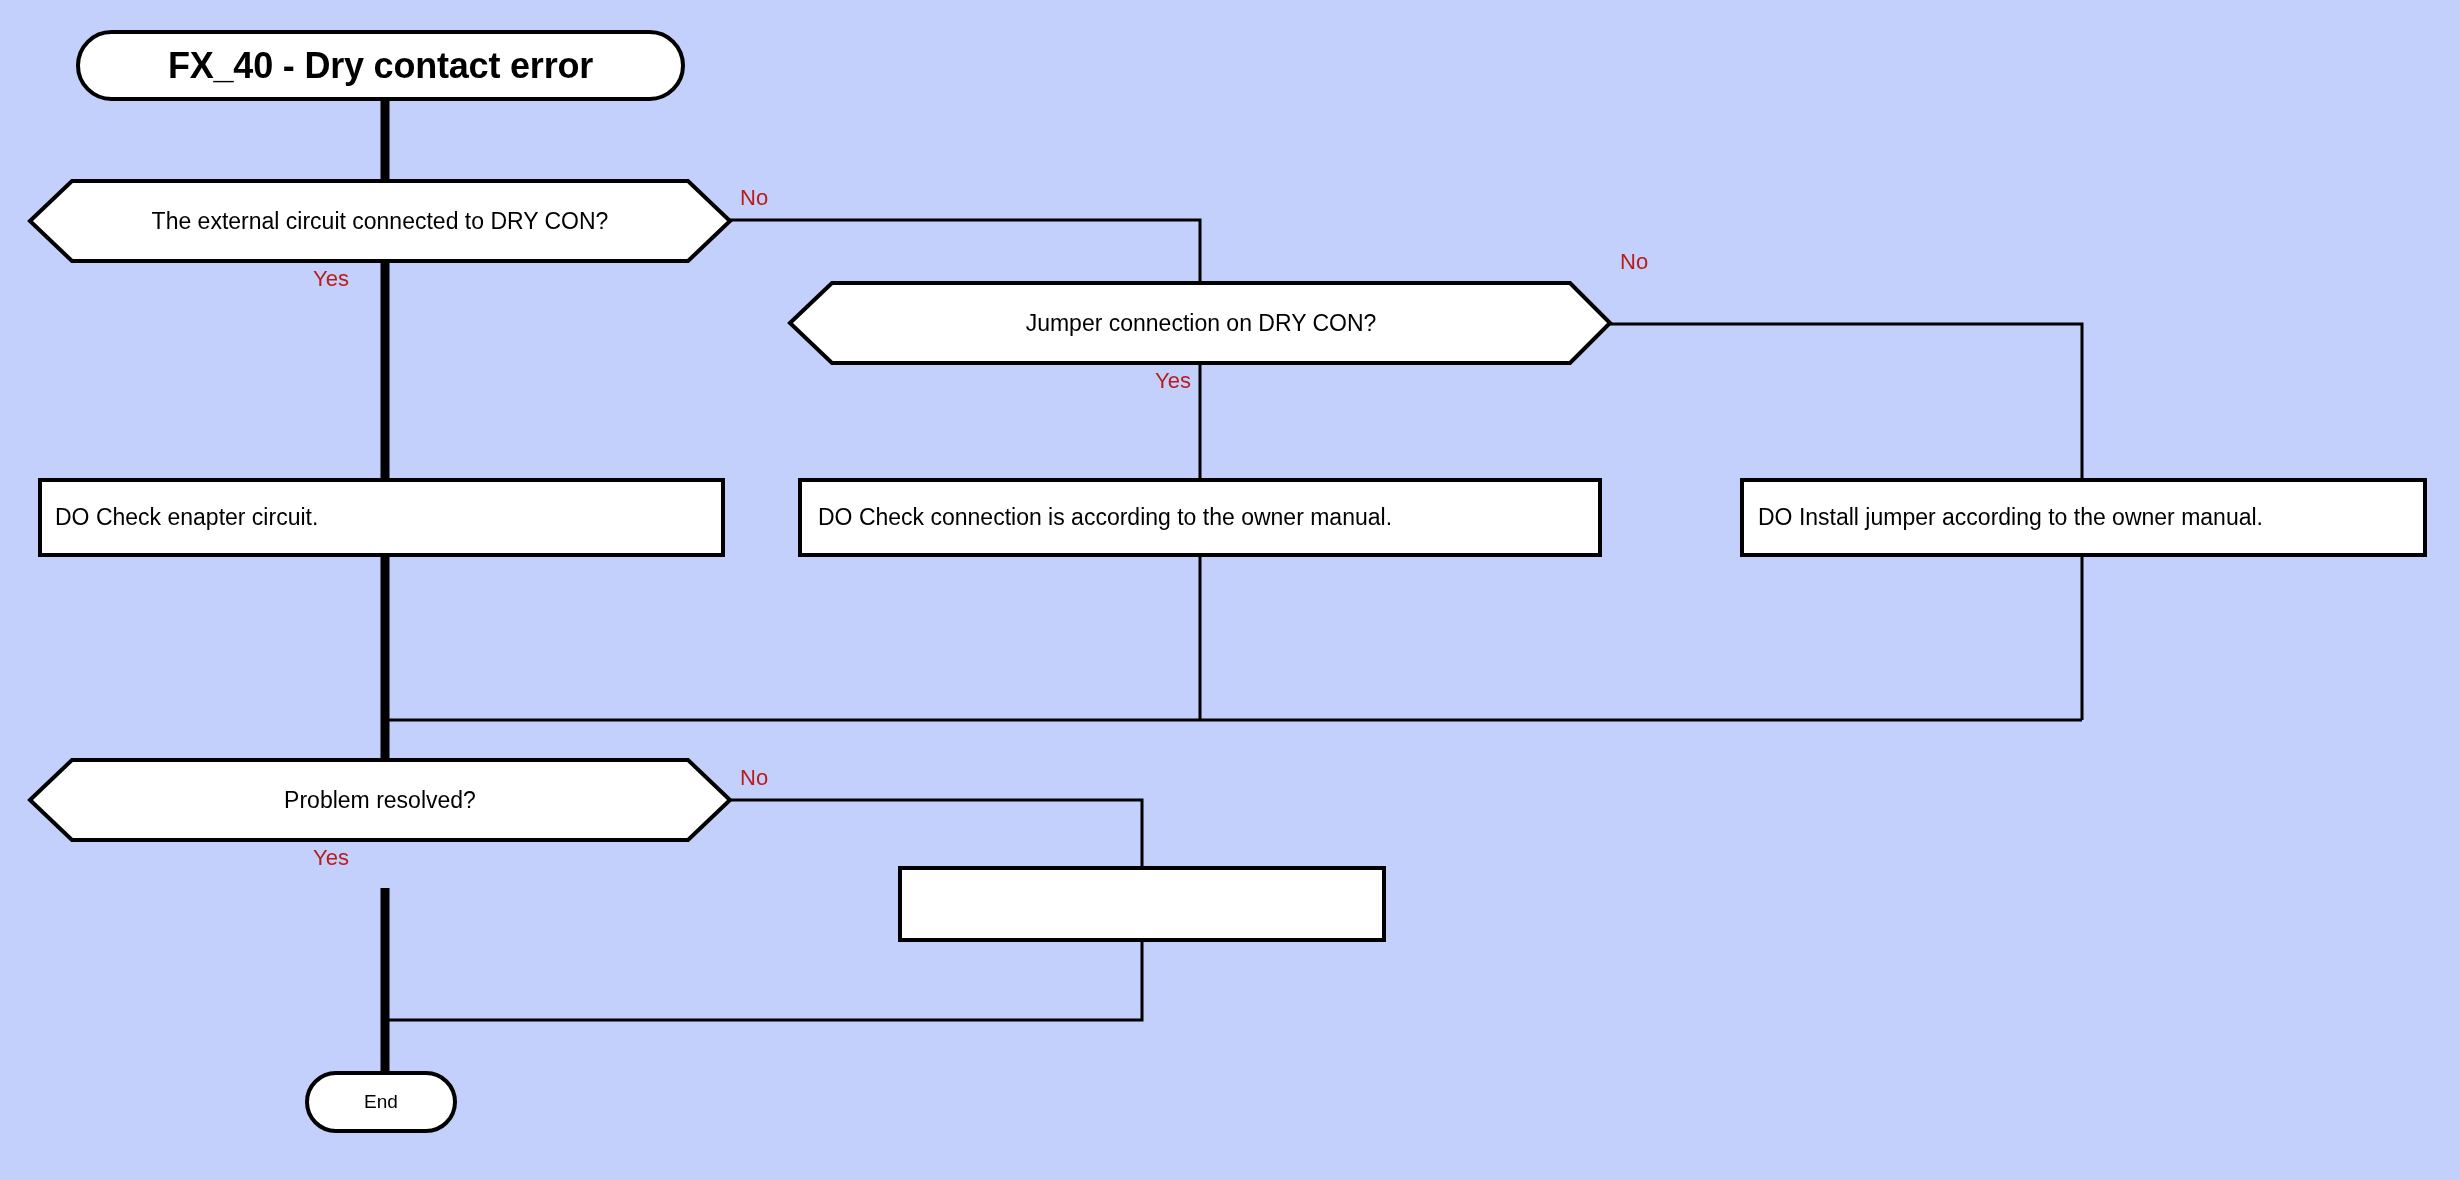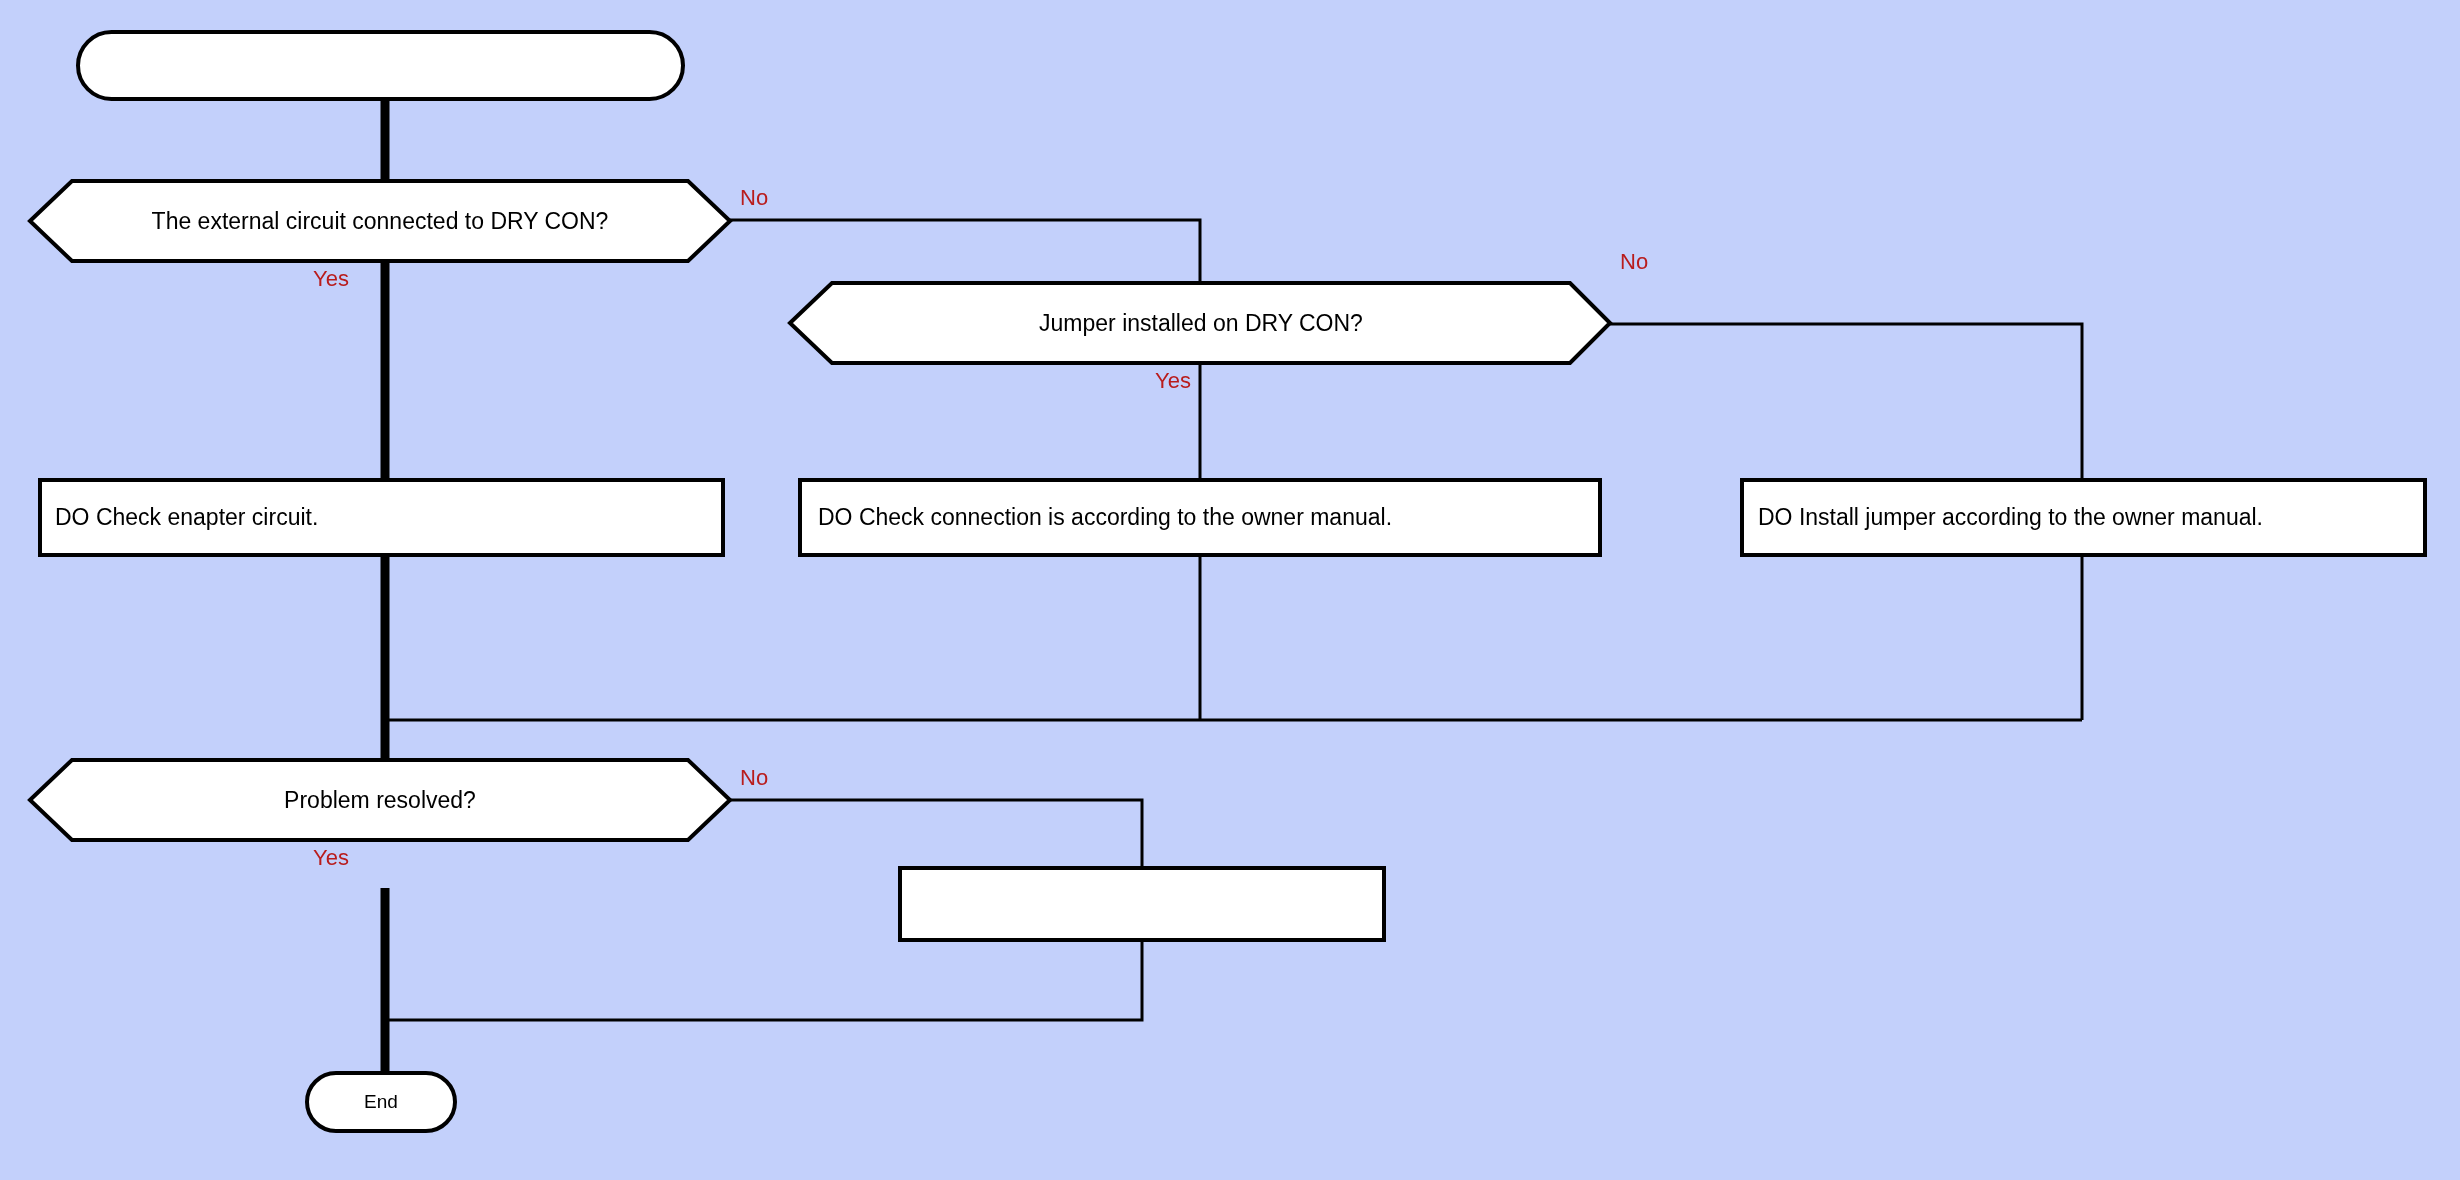--- a/index.html
+++ b/index.html
@@ -90,24 +90,25 @@
 
     <rect x="1742" y="480" width="683" height="75" fill="#ffffff" stroke="#000000" stroke-width="4"></rect>
 
     <polygon points="30,800 72,760 688,760 730,800 688,840 72,840" fill="#ffffff" stroke="#000000" stroke-width="4"></polygon>
 
     <rect x="900" y="868" width="484" height="72" fill="#ffffff" stroke="#000000" stroke-width="4"></rect>
 
     <rect x="307" y="1073" width="148" height="58" rx="29" ry="29" fill="#ffffff" stroke="#000000" stroke-width="4"></rect>
   </svg>
 
+  <div class="node-label label-center txt-title" style="left:78px; top:32px; width:605px; height:67px;">FX_40 - Dry contact error</div>
 
   <div class="node-label label-center txt-node" style="left:72px; top:181px; width:616px; height:80px;">The external circuit connected to DRY CON?</div>
 
-  <div class="node-label label-center txt-node" style="left:832px; top:283px; width:738px; height:80px;">Jumper installed on DRY CON?</div>
+  <div class="node-label label-center txt-node" style="left:832px; top:283px; width:738px; height:80px;">Jumper connection on DRY CON?</div>
 
   <div class="node-label label-left txt-node" style="left:55px; top:480px; width:660px; height:75px;">DO Check enapter circuit.</div>
 
   <div class="node-label label-left txt-node" style="left:1758px; top:480px; width:660px; height:75px;">DO Install jumper according to the owner manual.</div>
 
   <div class="node-label label-left txt-node" style="left:818px; top:480px; width:770px; height:75px;">DO Check connection is according to the owner manual.</div>
 
   <div class="node-label label-center txt-node" style="left:72px; top:760px; width:616px; height:80px;">Problem resolved?</div>
 
 

